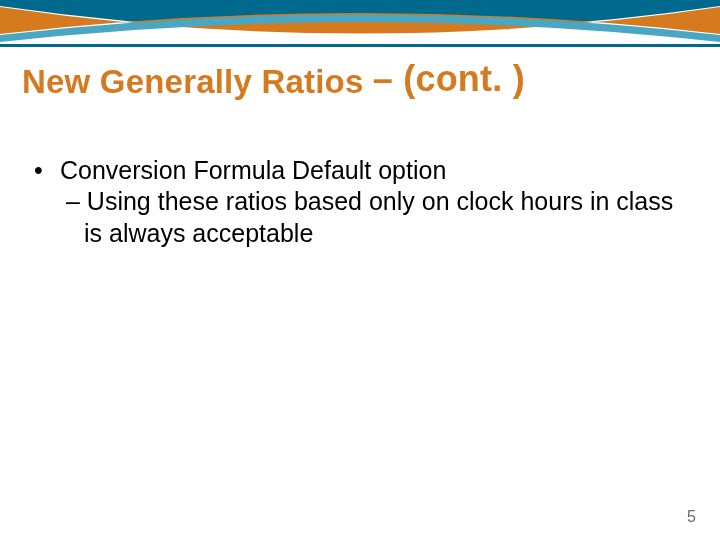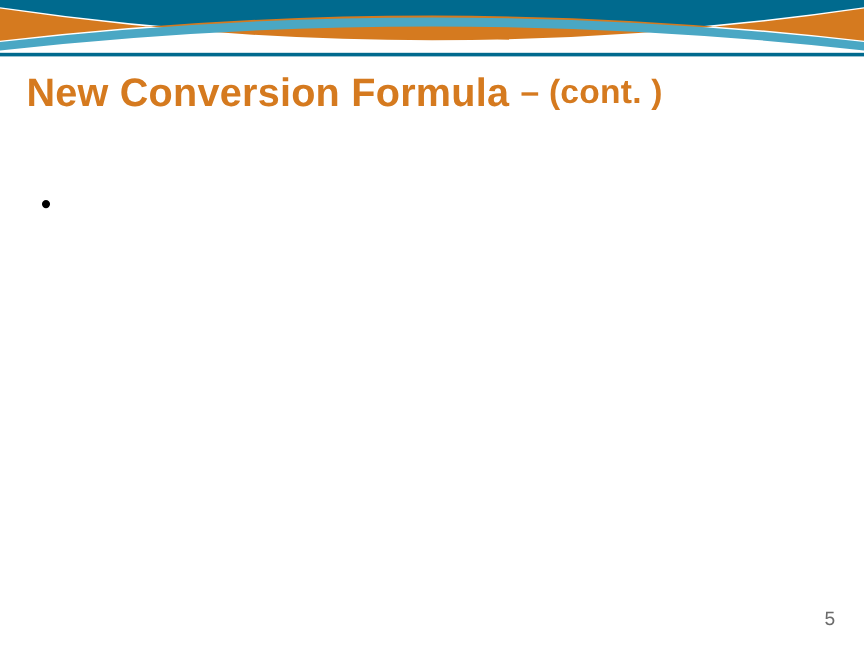--- a/index.html
+++ b/index.html
@@ -27,21 +27,21 @@
     position: absolute;
     top: 58px;
     left: 22px;
     right: 22px;
     font-weight: bold;
     font-size: 33px;
     color: #d57a1f;
     letter-spacing: 0.2px;
   }
   .title .cont {
-    font-size: 28px;
+    font-size: 36px;
     vertical-align: 2px;
   }
   .content {
     position: absolute;
     top: 155px;
     left: 34px;
     right: 30px;
     font-size: 25px;
     color: #000;
     line-height: 1.25;
@@ -73,22 +73,24 @@
 <div class="banner">
   <svg width="720" height="52" viewBox="0 0 720 52">
     <path d="M0,0 L720,0 L720,6 Q360,58 0,6 Z" fill="#006a8e"></path>
     <path d="M0,7 Q360,60 720,7 L720,34 Q360,-8 0,34 Z" fill="#d57a1f"></path>
     <path d="M0,35 Q360,-6 720,35 L720,42 Q360,2 0,42 Z" fill="#4aa7c4"></path>
     <rect x="0" y="44" width="720" height="3" fill="#006a8e"></rect>
   </svg>
 </div>
 
 <div class="title">
-  <span>New Conversion Formula </span><span class="cont">– (cont. )</span>
+  <span>New Generally Ratios </span><span class="cont">– (cont. )</span>
 </div>
 
 <div class="content">
   <div class="bullet-row">
     <div class="bullet-mark">•</div>
+    <div>Conversion Formula Default option</div>
   </div>
+  <div class="sub">– Using these ratios based only on clock hours in class is always acceptable</div>
 </div>
 
 <div class="page-num">5</div>
 
 </body></html>

